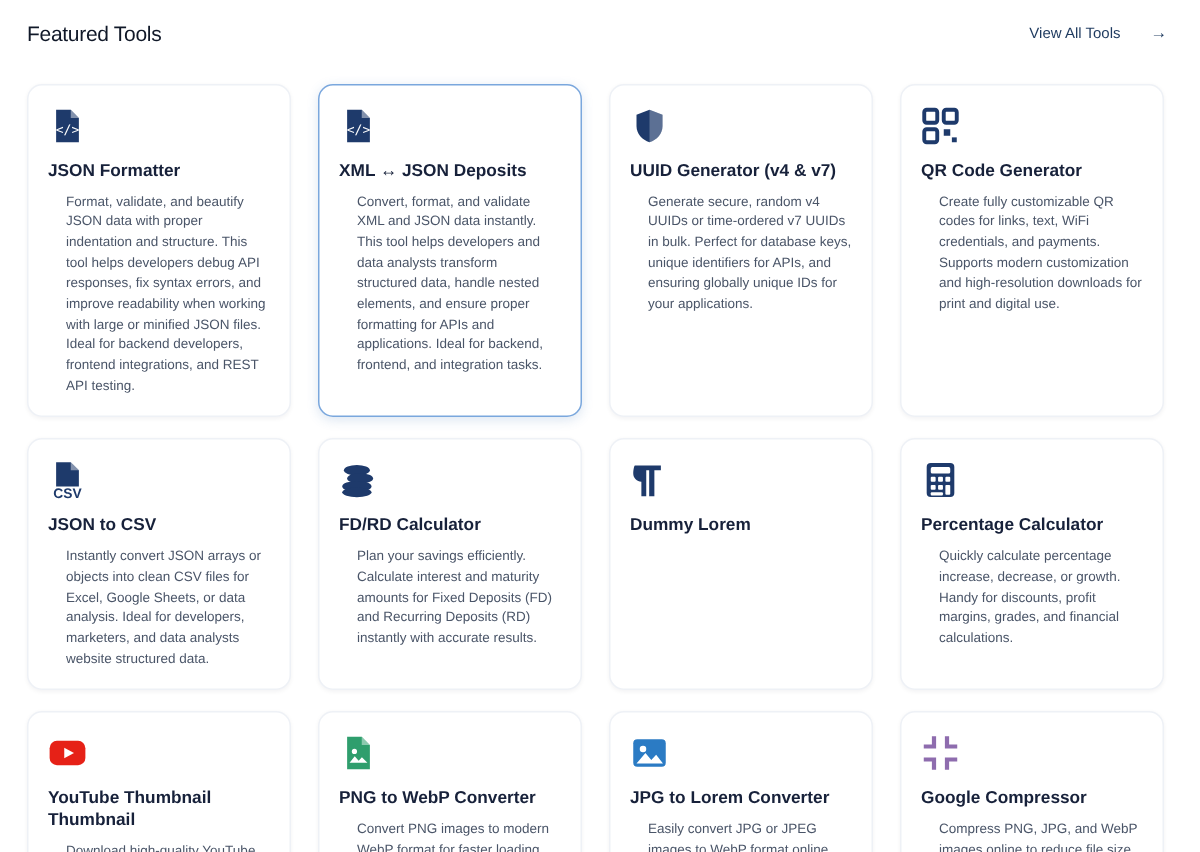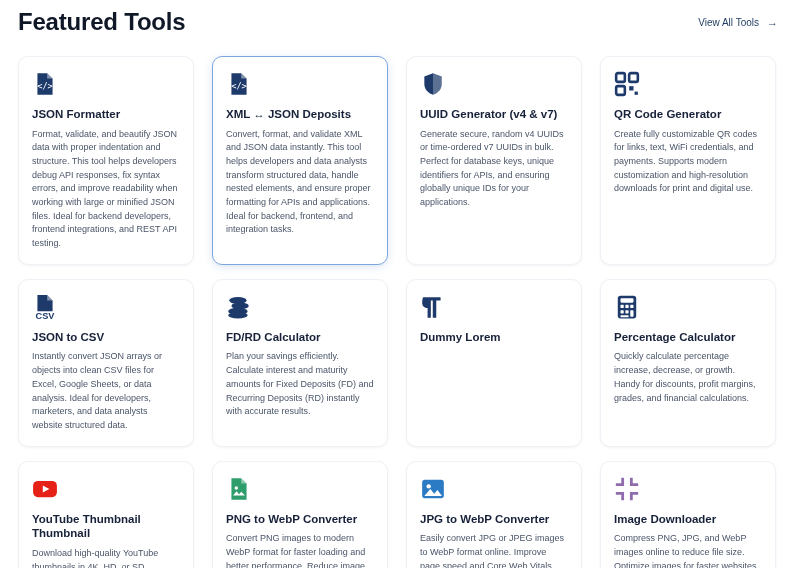--- a/index.html
+++ b/index.html
@@ -18,29 +18,29 @@
   
   .header {
     display: flex;
     align-items: center;
     justify-content: space-between;
     padding: 0 22px 0 18px;
     height: 40px;
     margin-top: 2px;
   }
   .page-title {
-    font-size: 24px;
-    font-weight: bold;
+    font-size: 14px;
+    font-weight: normal;
     color: #101828;
     letter-spacing: -0.2px;
   }
   .view-all {
     display: flex;
     align-items: flex-end;
-    gap: 8px;
+    gap: 20px;
     font-size: 10px;
     color: #1e3a5f;
     cursor: pointer;
     white-space: nowrap;
     margin-left: 10px;
   }
   .view-all .arrow { font-size: 11px; line-height: 1; }
   
   .grid {
     display: grid;
@@ -73,20 +73,21 @@
     font-size: 11.5px;
     color: #17213a;
     margin-bottom: 6px;
     line-height: 1.28;
     font-weight: bold;
   }
   .card-desc {
     font-size: 9px;
     line-height: 1.52;
     color: #4a5568;
+    margin-left: 12px;
   }
   .row3 .card { overflow: hidden; }
 </style>
 </head>
 <body>
 
 <div class="page">
 
   <div class="header">
     <div class="page-title">Featured Tools</div>
@@ -198,31 +199,31 @@
       </svg></span>
           <div class="card-title">PNG to WebP Converter</div>
           <div class="card-desc">Convert PNG images to modern WebP format for faster loading and better performance. Reduce image size without noticeable quality loss. Ideal for websites, blogs, and performance</div>
         </div>
         <div class="card">
           <span class="card-icon"><svg viewBox="0 0 24 24" width="26" height="26" aria-hidden="true">
         <rect x="2" y="3.5" width="20" height="17" rx="2.5" fill="#2b7bc4"></rect>
         <circle cx="8" cy="9.5" r="2" fill="#ffffff"></circle>
         <path d="M4 18.5l5.5-6.5 3.6 4.3 3-3.3 4.2 5.5z" fill="#ffffff"></path>
       </svg></span>
-          <div class="card-title">JPG to WebP Converter</div>
+          <div class="card-title">JPG to Lorem Converter</div>
           <div class="card-desc">Easily convert JPG or JPEG images to WebP format online. Improve page speed and Core Web Vitals while maintaining high image quality for web and mobile applications.</div>
         </div>
         <div class="card">
           <span class="card-icon"><svg viewBox="0 0 24 24" width="26" height="26" aria-hidden="true">
         <g fill="none" stroke="#8e6cae" stroke-width="2.6" stroke-linecap="square">
           <path d="M3 8h5V3"></path>
           <path d="M21 8h-5V3"></path>
           <path d="M3 16h5v5"></path>
           <path d="M21 16h-5v5"></path>
         </g>
       </svg></span>
-          <div class="card-title">Image Downloader</div>
+          <div class="card-title">Google Compressor</div>
           <div class="card-desc">Compress PNG, JPG, and WebP images online to reduce file size. Optimize images for faster websites, better SEO, and lower bandwidth usage without quality loss.</div>
         </div>
       </div>
     </div>
 
 </div>
 
 </body></html>

